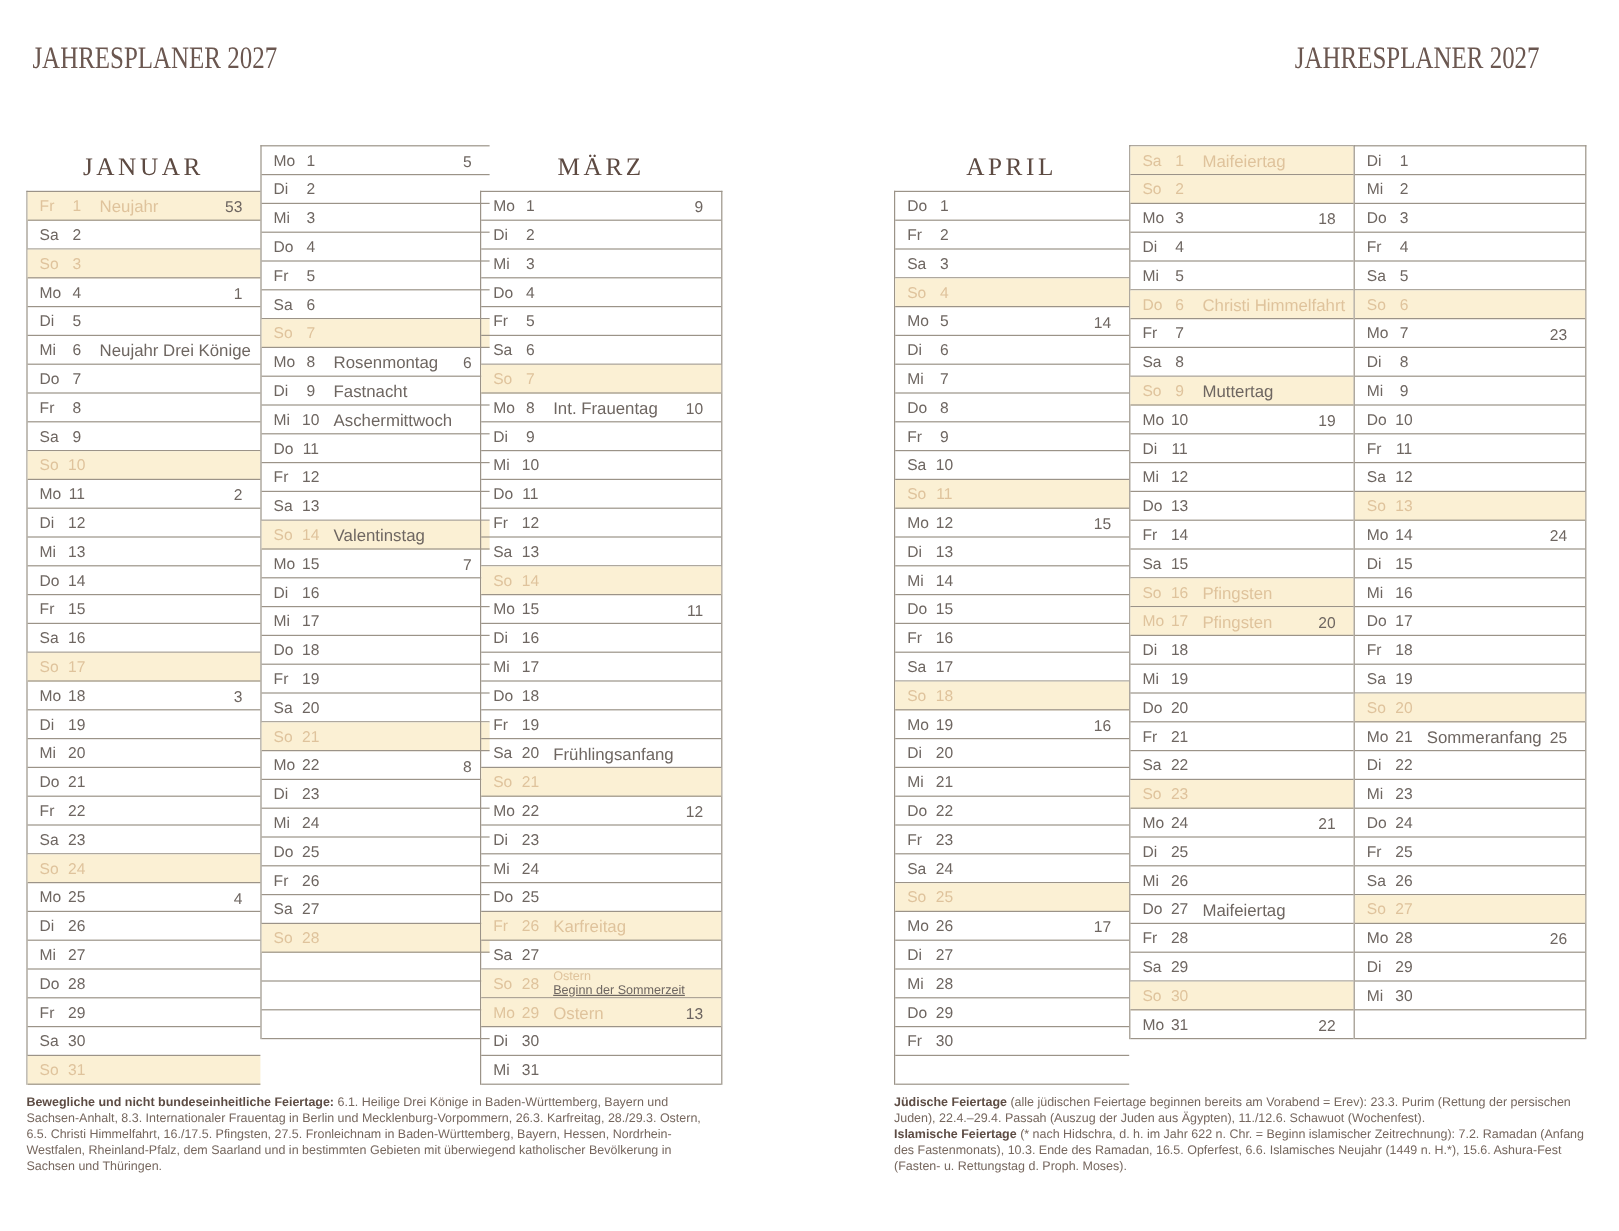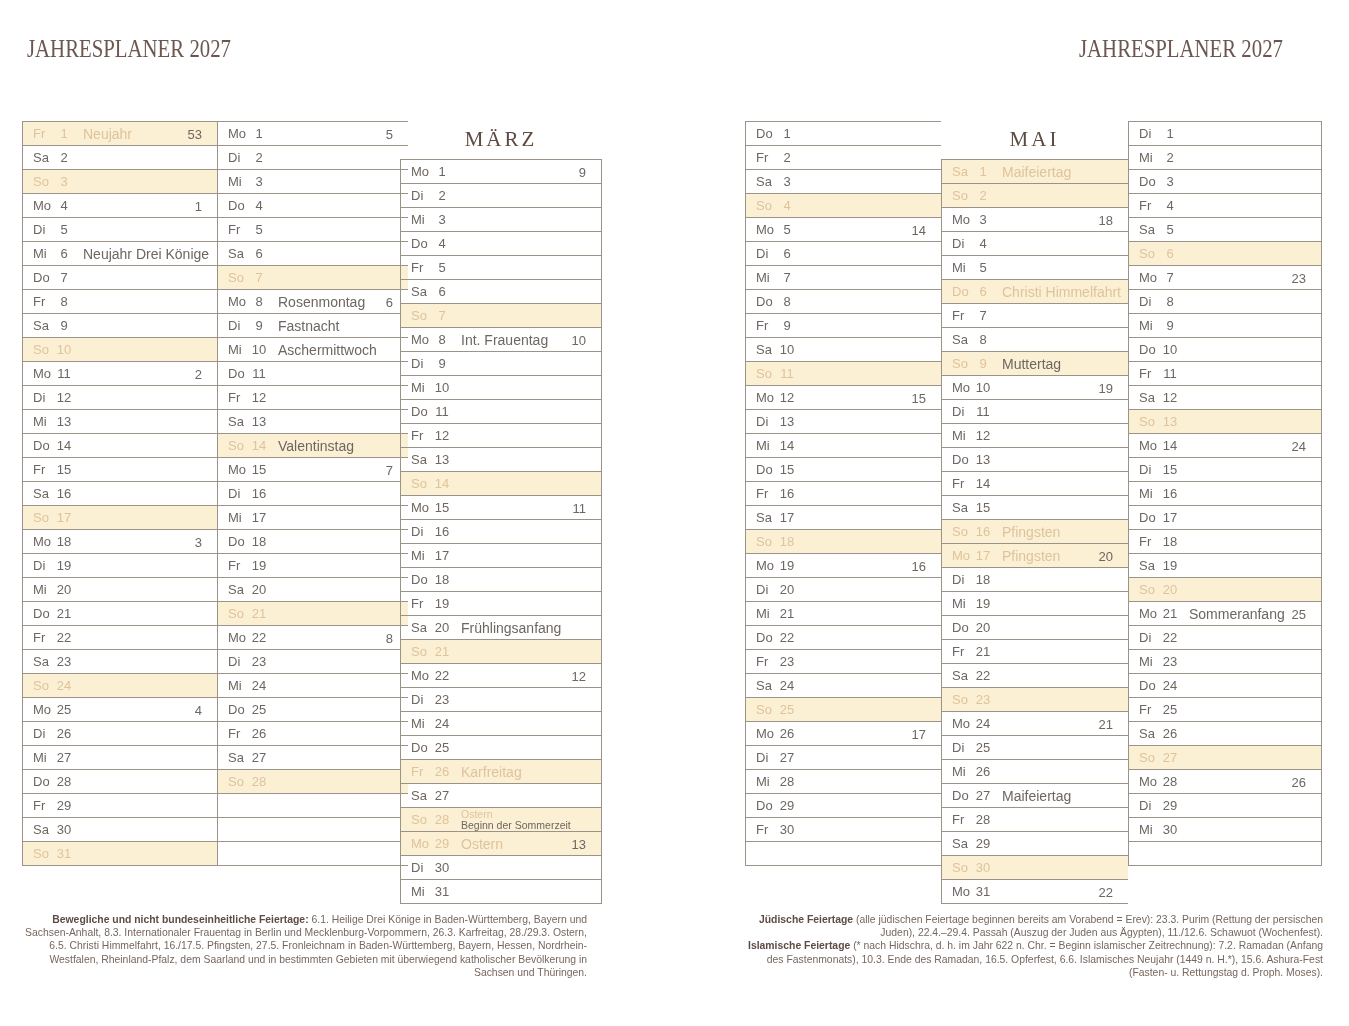--- a/index.html
+++ b/index.html
@@ -50,37 +50,38 @@
     padding:0 15px 0 10px;
     font-size:13px;color:var(--ink);white-space:nowrap;overflow:hidden;
   }
   .row.hl{background:var(--cream);}
   .wd{width:23px;flex:0 0 auto;}
   .dn{min-width:16px;text-align:center;flex:0 0 auto;}
   .ev{margin-left:11px;font-size:14px;}
   .tan{color:var(--tan);}
   .wk{position:absolute;right:15px;top:0;height:24px;display:flex;align-items:center;color:var(--ink);}
   .ev.two{display:flex;flex-direction:column;justify-content:center;line-height:10.5px;font-size:10.5px;height:24px;}
-  .ev.two .l2{color:var(--ink);}
+  .ev.two .l2{color:var(--ink);text-decoration:underline;}
   .footnote{
     position:absolute;top:913px;font-size:10.4px;line-height:13.2px;
-    color:var(--foot);text-align:right;
+    color:var(--foot);text-align:left;
   }
   .fn-left{left:22px;width:565px;}
   .fn-right{left:745px;width:578px;}
   .fn-lead{font-weight:bold;color:var(--footbold);}
   .fn-p{margin:0;}
 </style>
 </head>
 <body>
 
 <div class="page-title title-left">JAHRESPLANER 2027</div>
 <div class="page-title title-right">JAHRESPLANER 2027</div>
 
 <div class="month m-jan">
+  <div class="mhead">JANUAR</div>
   <div class="mtable">
       <div class="row hl">
         <span class="wd tan">Fr</span>
         <span class="dn tan">1</span>
         <span class="ev tan">Neujahr</span>
         <span class="wk">53</span>
       </div>
       <div class="row">
         <span class="wd">Sa</span>
         <span class="dn">2</span>
@@ -472,20 +473,21 @@
         <span class="dn">30</span>
       </div>
       <div class="row">
         <span class="wd">Mi</span>
         <span class="dn">31</span>
       </div>
     </div>
 </div>
 
 <div class="month m-apr">
+  <div class="mhead">APRIL</div>
   <div class="mtable">
       <div class="row">
         <span class="wd">Do</span>
         <span class="dn">1</span>
       </div>
       <div class="row">
         <span class="wd">Fr</span>
         <span class="dn">2</span>
       </div>
       <div class="row">
@@ -601,21 +603,20 @@
         <span class="dn">29</span>
       </div>
       <div class="row">
         <span class="wd">Fr</span>
         <span class="dn">30</span>
       </div>
       <div class="row"></div>
     </div>
 </div>
 <div class="month m-mai">
-  <div class="mhead">MAI</div>
   <div class="mtable">
       <div class="row hl">
         <span class="wd tan">Sa</span>
         <span class="dn tan">1</span>
         <span class="ev tan">Maifeiertag</span>
       </div>
       <div class="row hl">
         <span class="wd tan">So</span>
         <span class="dn tan">2</span>
       </div>

